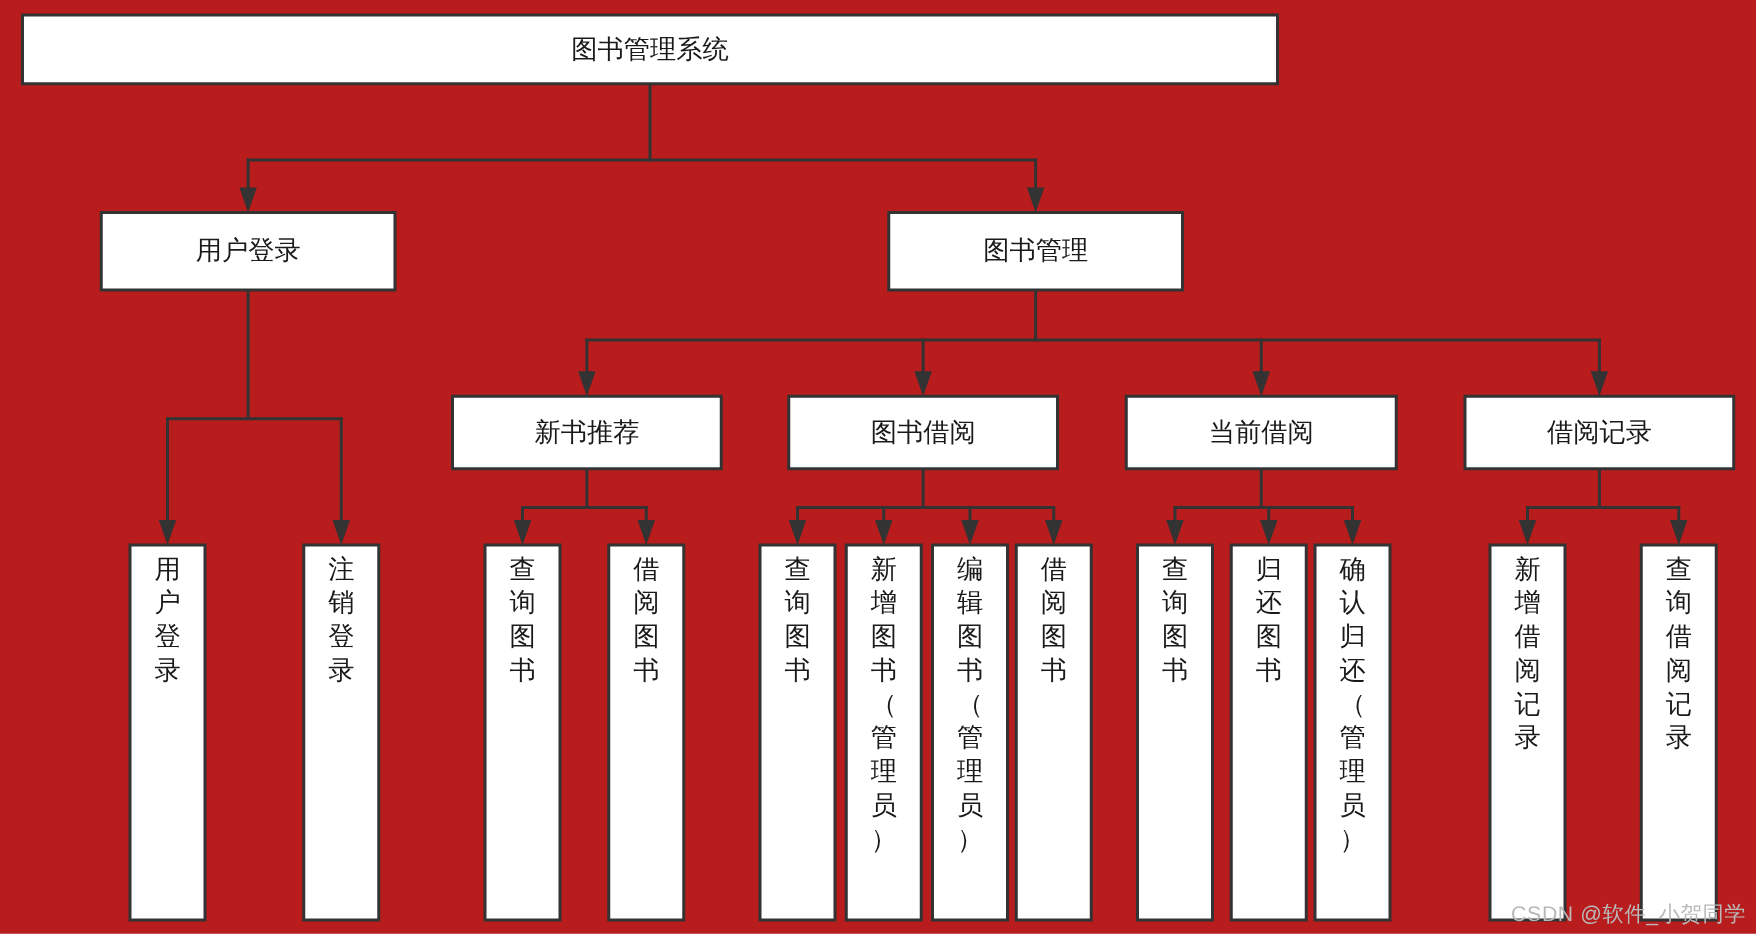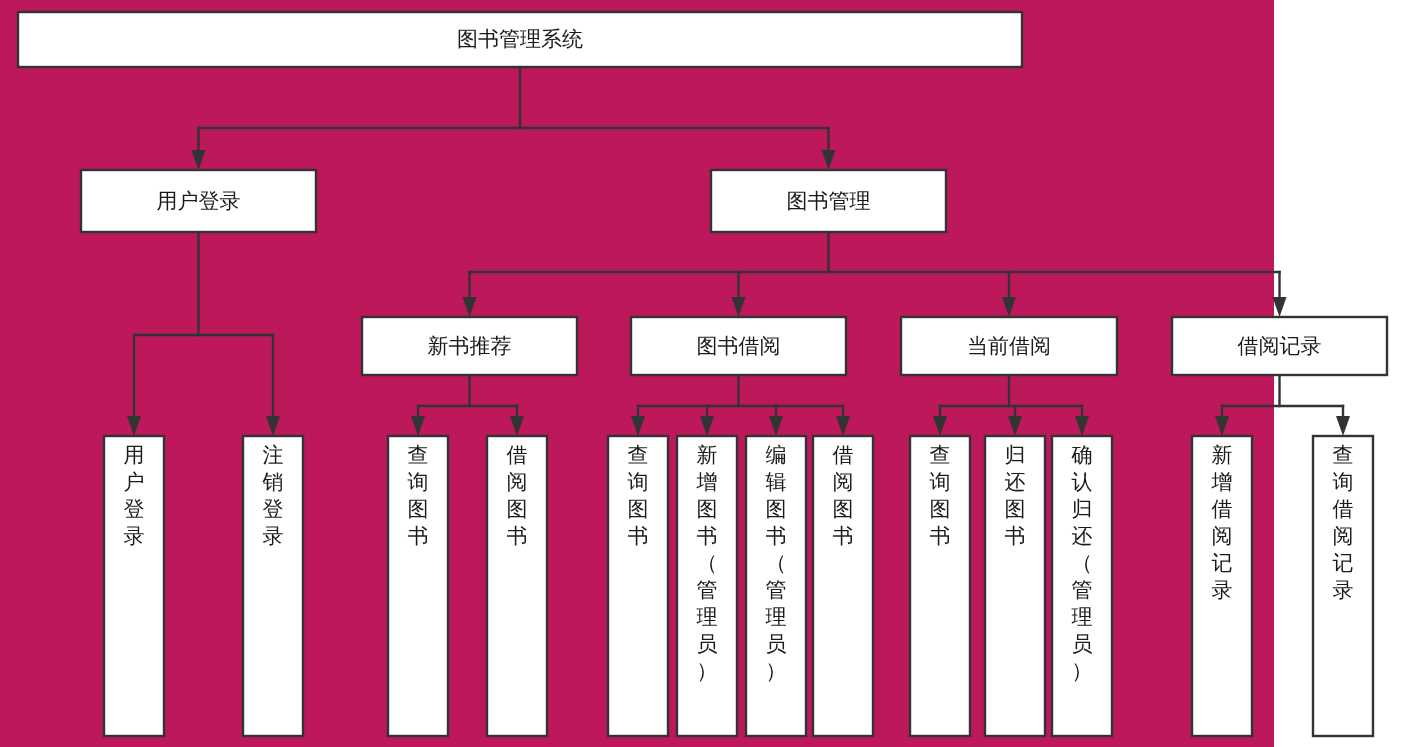--- a/index.html
+++ b/index.html
@@ -9,23 +9,23 @@
     background: #ffffff;
   }
   body {
     width: 1405px;
     height: 747px;
     font-family: "Liberation Sans", "DejaVu Sans", sans-serif;
     overflow: hidden;
   }
   #diagram-root {
     position: relative;
-    width: 1274px;
+    width: 1405px;
     height: 747px;
-    background: #be185d;
+    background: #b91c1c;
   }
   svg#tree-svg {
     position: absolute;
     left: 0;
     top: 0;
     width: 1405px;
     height: 747px;
     display: block;
   }
   .node-box {
@@ -203,13 +203,14 @@
         <g class="node">
           <rect x="1192" y="436" width="60" height="300" class="node-box"></rect>
           <text x="1222" y="462" class="leaf-label-char"><tspan x="1222" dy="0">新</tspan><tspan x="1222" dy="27">增</tspan><tspan x="1222" dy="27">借</tspan><tspan x="1222" dy="27">阅</tspan><tspan x="1222" dy="27">记</tspan><tspan x="1222" dy="27">录</tspan></text>
         </g>
         <g class="node">
           <rect x="1313" y="436" width="60" height="300" class="node-box"></rect>
           <text x="1343" y="462" class="leaf-label-char"><tspan x="1343" dy="0">查</tspan><tspan x="1343" dy="27">询</tspan><tspan x="1343" dy="27">借</tspan><tspan x="1343" dy="27">阅</tspan><tspan x="1343" dy="27">记</tspan><tspan x="1343" dy="27">录</tspan></text>
         </g>
       </g>
   </svg>
+  <div class="watermark">CSDN @软件_小贺同学</div>
 </div>
 
 </body></html>

